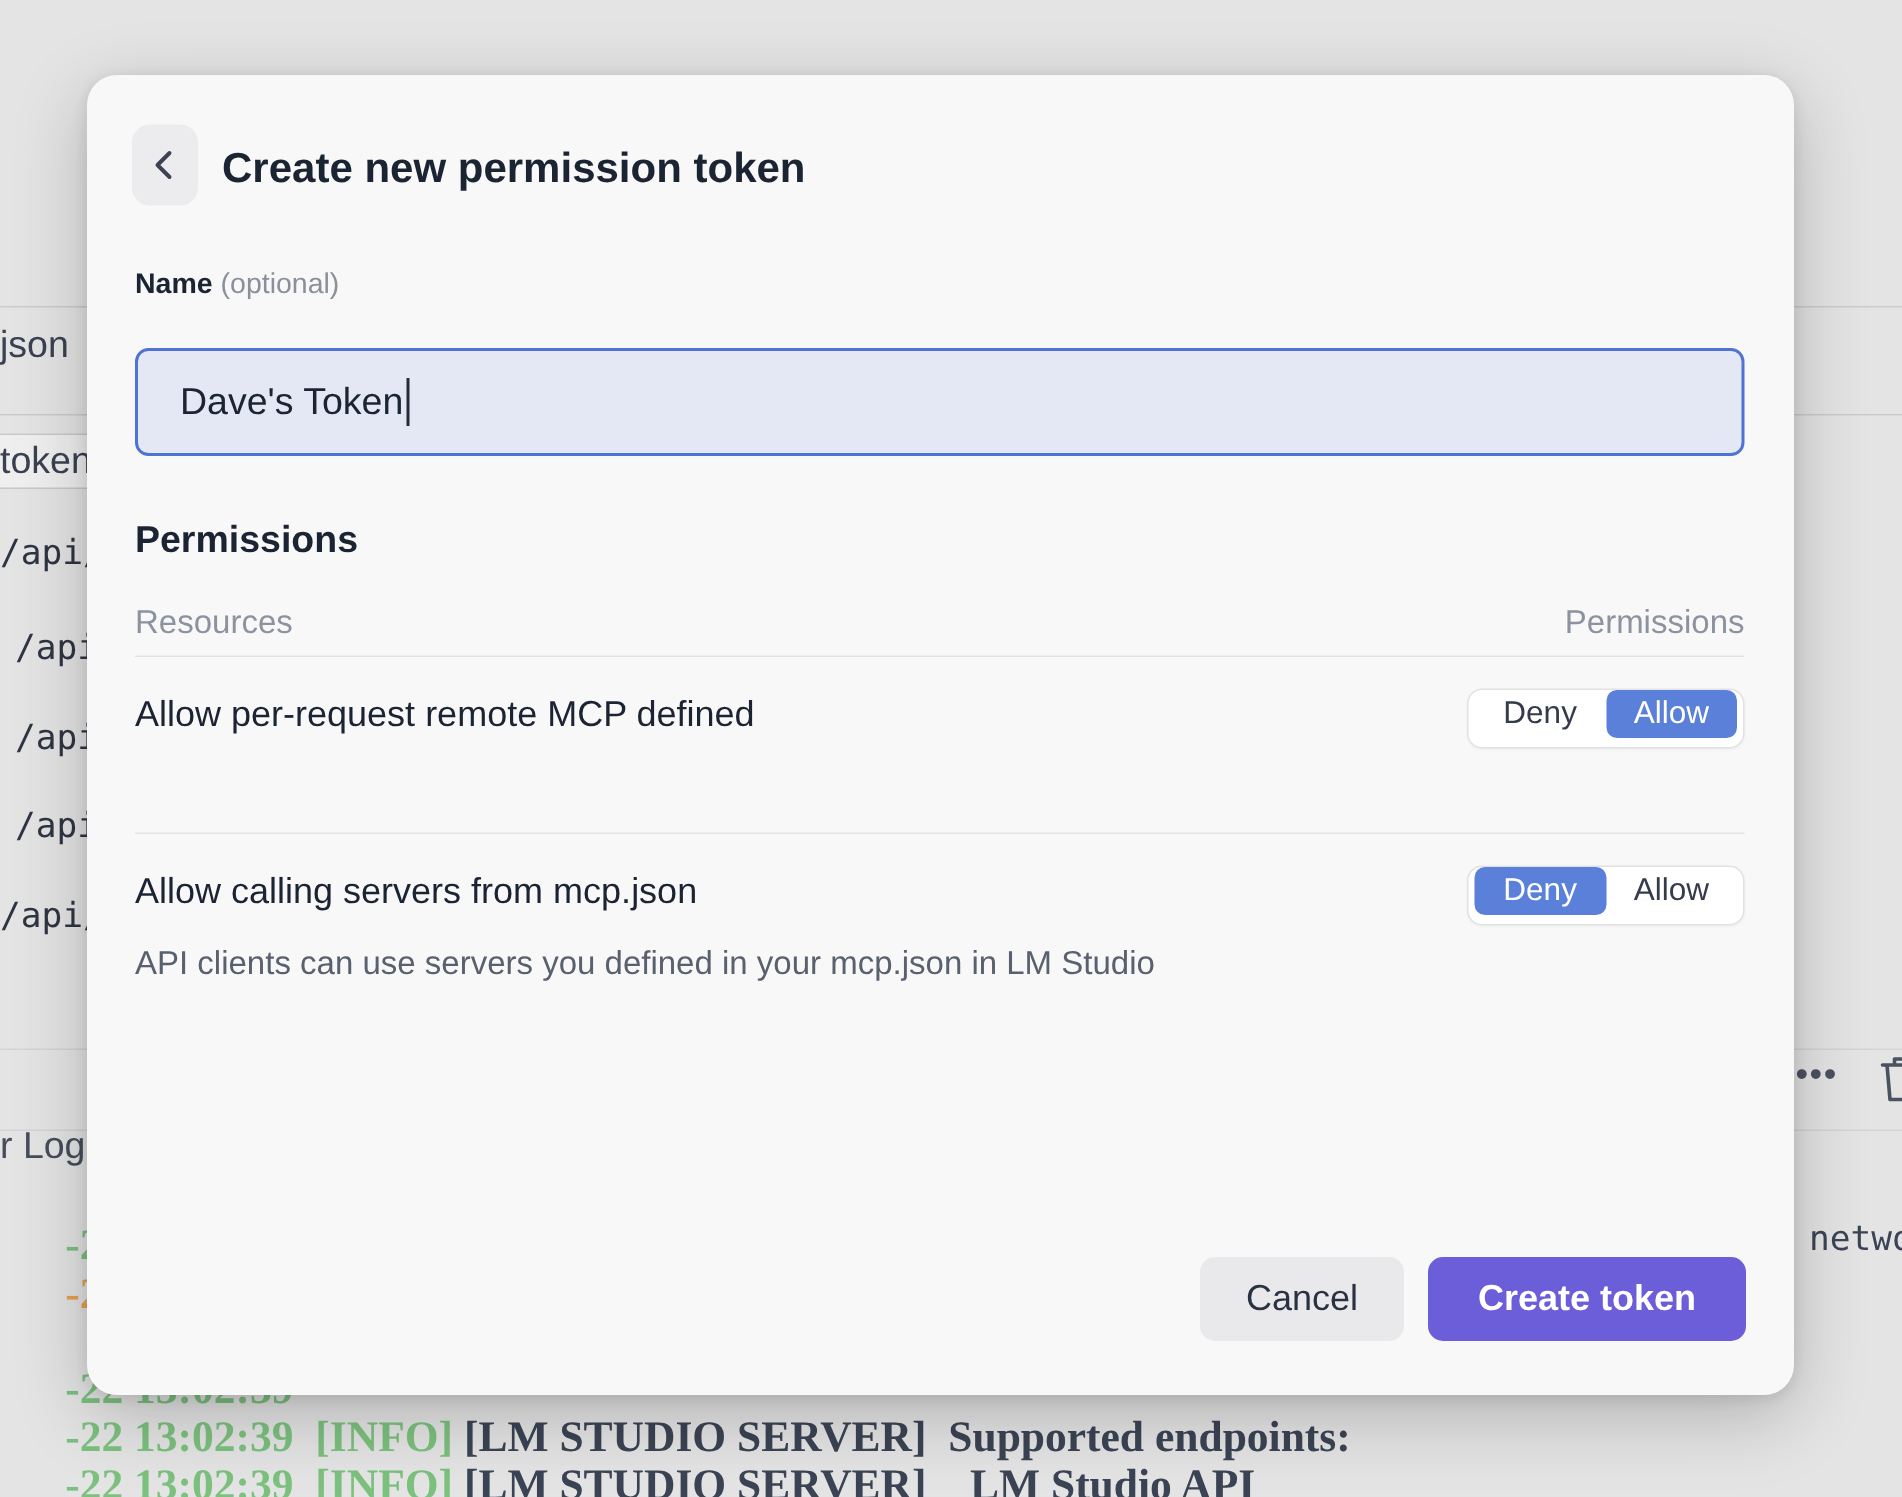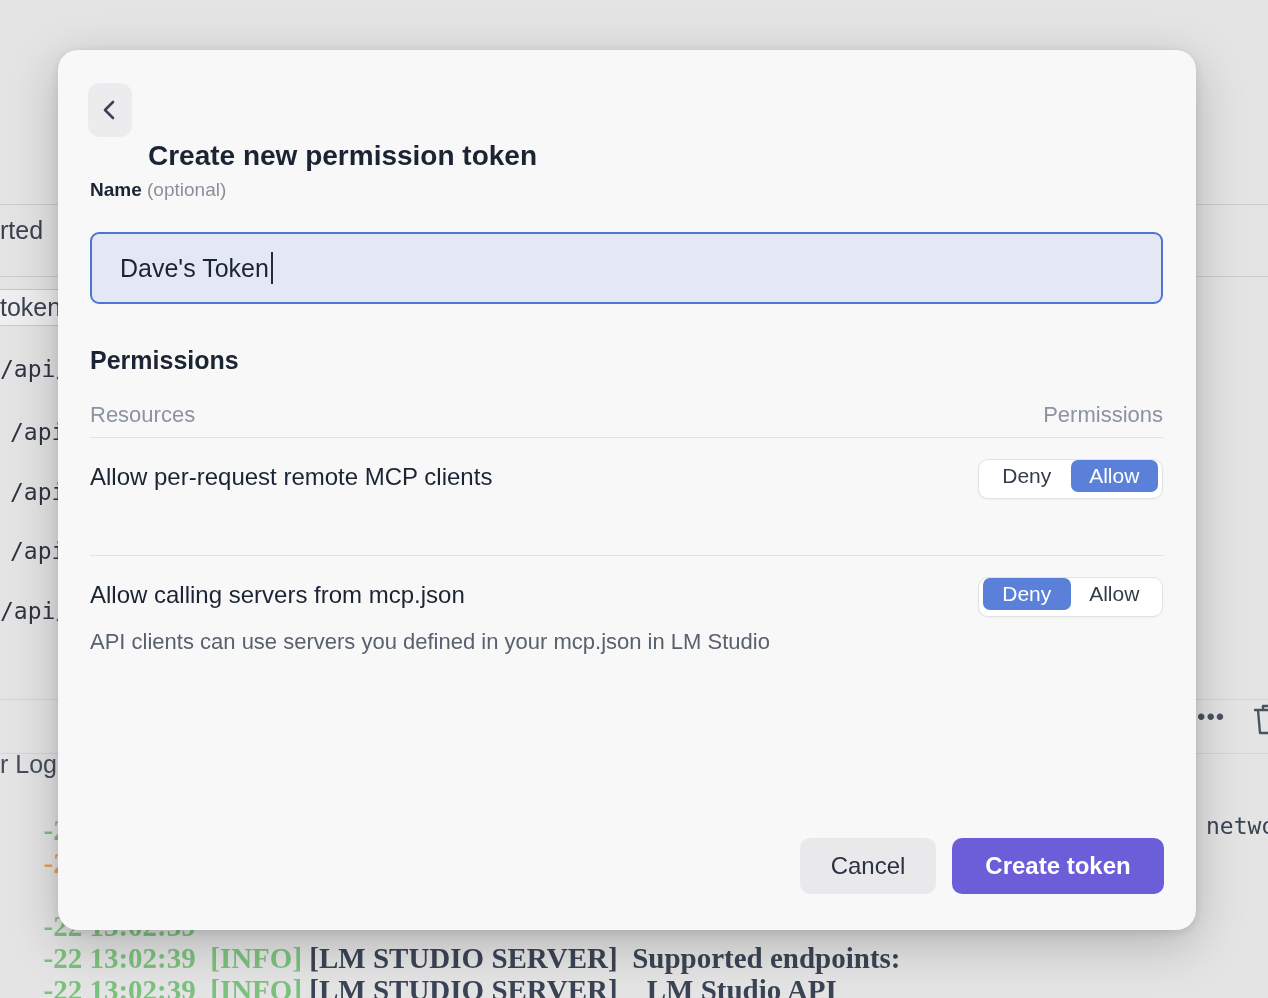--- a/index.html
+++ b/index.html
@@ -30,21 +30,21 @@
   .log-line .lvl { color:#7cc17e; }
 
   
   .modal { position:absolute; left:58px; top:50px; width:1138px; height:880px;
            background:#f8f8f8; border-radius:20px;
            box-shadow:0 14px 50px rgba(0,0,0,.22), 0 2px 10px rgba(0,0,0,.10); }
   .back-btn { position:absolute; left:30px; top:33px; width:44px; height:54px;
               background:#ececee; border-radius:12px; display:flex;
               align-items:center; justify-content:center; cursor:pointer; }
   .modal-title { position:absolute; left:90px; top:46px; font-size:28px; font-weight:700;
-                 color:#1b2433;margin-top:44px; }
+                 color:#1b2433; }
   .name-row { position:absolute; left:32px; top:129px; font-size:19px; }
   .name-row .lbl { font-weight:700; color:#1b2433; }
   .name-row .opt { color:#8a909b; }
   .name-input { position:absolute; left:32px; top:182px; width:1073px; height:72px;
                 background:#e4e8f4; border:2px solid #4f74d3; border-radius:9px;
                 display:flex; align-items:center; padding-left:28px;
                 font-size:25px; color:#1b2433; cursor:text; }
   .caret { display:inline-block; width:2px; height:32px; background:#242c3c; margin-left:2px; }
 
   .perm-heading { position:absolute; left:32px; top:296px; font-size:25px; font-weight:700; color:#1b2433; }
@@ -72,21 +72,21 @@
 </head>
 <body>
 
 <div id="root">
 
   <div>
 
     <div class="hdiv" style="top:204px"></div>
     <div class="hdiv" style="top:276px"></div>
 
-    <span class="bg-frag" style="left:0;top:216px">rted</span>
+    <span class="bg-frag" style="left:0;top:216px">json</span>
 
     <div class="studio-row">
       <span>token</span>
     </div>
 
     <span class="bg-mono" style="left:0;top:356px">/api/</span>
     <span class="bg-mono" style="left:10px;top:419px">/api</span>
     <span class="bg-mono" style="left:10px;top:479px">/api</span>
     <span class="bg-mono" style="left:10px;top:538px">/api</span>
     <span class="bg-mono" style="left:0;top:598px">/api/</span>
@@ -146,21 +146,21 @@
     </div>
 
     <div class="perm-heading">Permissions</div>
 
     <div class="col-headers">
       <span>Resources</span>
       <span>Permissions</span>
     </div>
     <div class="m-div" style="top:387px"></div>
 
-    <div class="row-title" style="top:413px">Allow per-request remote MCP clients</div>
+    <div class="row-title" style="top:413px">Allow per-request remote MCP defined</div>
     <div class="toggle" style="top:409px" data-selected="allow">
       <div class="opt opt-deny">Deny</div>
       <div class="opt opt-allow">Allow</div>
     </div>
     <div class="m-div" style="top:505px"></div>
 
     <div class="row-title" style="top:531px">Allow calling servers from mcp.json</div>
     <div class="row-desc" style="top:579px">API clients can use servers you defined in your mcp.json in LM Studio</div>
     <div class="toggle" style="top:527px" data-selected="deny">
       <div class="opt opt-deny">Deny</div>

